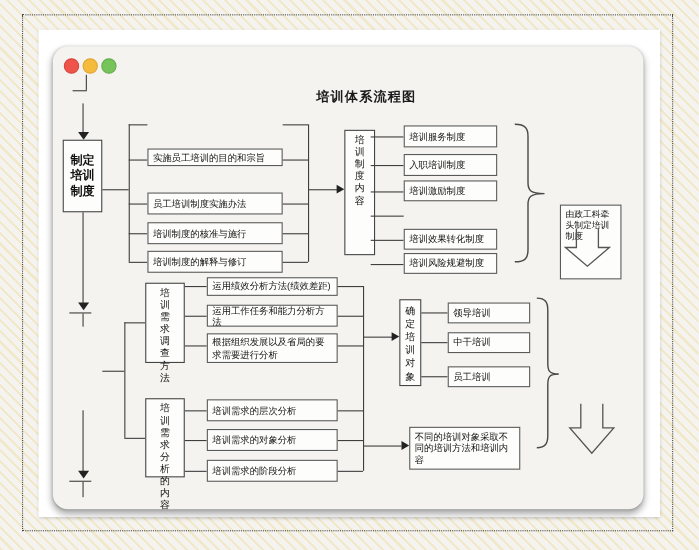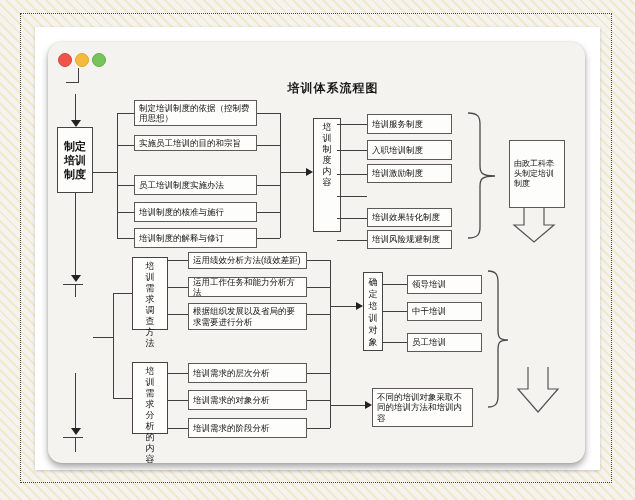--- a/index.html
+++ b/index.html
@@ -53,21 +53,21 @@
     word-break:break-all;
   }
   .vbx {
     position:absolute; background:#fdfdfb; border:1px solid #444;
     color:#111; text-align:center; word-break:break-all;
     display:flex; align-items:center; justify-content:center;
   }
   .vbx.stage { font-size:11px; font-weight:bold; line-height:14px; padding:2px 6px; }
   .vbx.sub   { font-size:9px; line-height:11px; padding:3px 13px; align-items:flex-start; text-align:right; }
   .vbx.thin  { font-size:9px; line-height:12px; padding:2px 3px; }
-  .note { font-size:8px; line-height:10.2px; padding:18px 4px; align-items:flex-start; text-align:left; }
+  .note { font-size:8px; line-height:10.2px; padding:3px 4px; align-items:flex-start; text-align:left;margin-top:46px; }
   svg.shape { position:absolute; overflow:visible; }
 </style>
 </head>
 <body>
 
 <div class="dotted-frame"></div>
 <div class="page"></div>
 <div class="card"></div>
 
 <div class="tl red"></div>
@@ -92,21 +92,20 @@
   <div class="vl" style="left:75px;top:285px;height:12px"></div>
 
   <div class="hl" style="left:93px;top:172px;width:24px"></div>
   <div class="vl" style="left:117px;top:113px;height:125px"></div>
   <div class="hl" style="left:117px;top:113px;width:17px"></div>
   <div class="hl" style="left:117px;top:145px;width:17px"></div>
   <div class="hl" style="left:117px;top:185px;width:17px"></div>
   <div class="hl" style="left:117px;top:212px;width:17px"></div>
   <div class="hl" style="left:117px;top:238px;width:17px"></div>
 
-  <div class="bx" style="left:134px;top:100px;width:123px;height:26px">制定培训制度的依据（控制费用思想）</div>
   <div class="bx" style="left:134px;top:135px;width:123px;height:16px">实施员工培训的目的和宗旨</div>
   <div class="bx" style="left:134px;top:175px;width:123px;height:20px">员工培训制度实施办法</div>
   <div class="bx" style="left:134px;top:202px;width:123px;height:20px">培训制度的核准与施行</div>
   <div class="bx" style="left:134px;top:228px;width:123px;height:20px">培训制度的解释与修订</div>
 
   <div class="hl" style="left:257px;top:113px;width:23px"></div>
   <div class="hl" style="left:257px;top:145px;width:23px"></div>
   <div class="hl" style="left:257px;top:185px;width:23px"></div>
   <div class="hl" style="left:257px;top:212px;width:23px"></div>
   <div class="hl" style="left:257px;top:238px;width:23px"></div>

